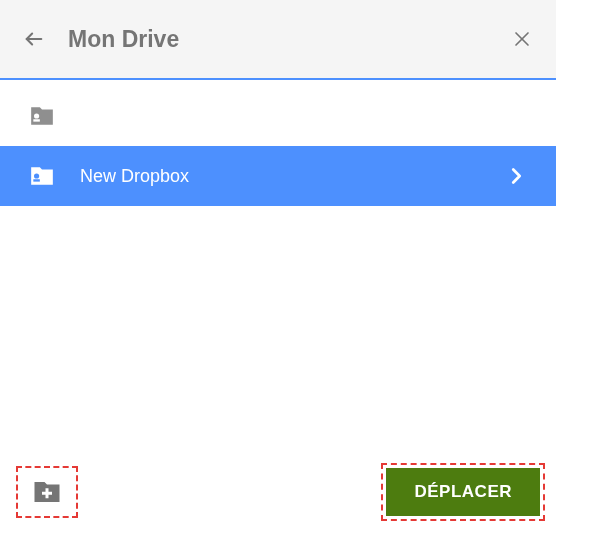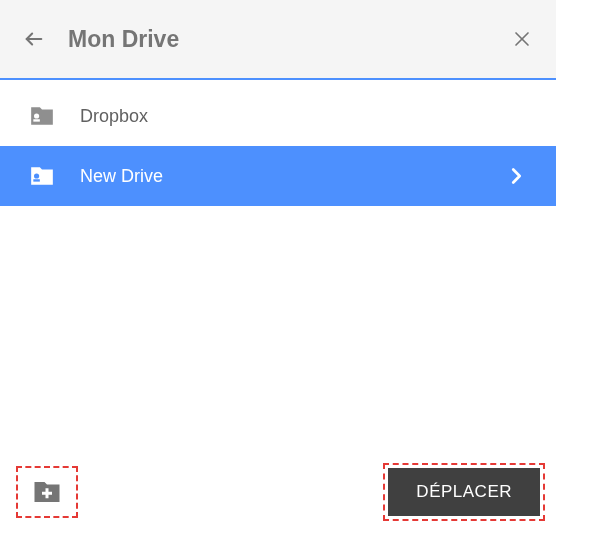--- a/index.html
+++ b/index.html
@@ -101,24 +101,24 @@
       height: 52px;
       display: flex;
       align-items: center;
       justify-content: center;
       border: 2px dashed #e53935;
       cursor: pointer;
       position: relative;
     }
     .new-folder-btn svg { fill: #757575; }
     .move-btn {
-      background: #404040;
+      background: #4d7c0f;
       color: #fff;
       font-size: 17px;
-      font-weight: normal;
+      font-weight: bold;
       padding: 14px 28px;
       border: none;
       cursor: pointer;
       outline: 2px dashed #e53935;
       outline-offset: 3px;
       letter-spacing: 0.5px;
     }
   </style>
 </head>
 <body>
@@ -144,32 +144,31 @@
   <div class="list">
 
     <div class="list-item">
       <span class="folder-icon">
         <svg width="26" height="26" viewBox="0 0 24 24">
             <path d="M10 4H2v16h20V6H12l-2-2z"></path>
             <circle cx="7" cy="12" r="2.4" fill="#fff"></circle>
             <rect x="4" y="15" width="6" height="2.2" fill="#fff"></rect>
           </svg>
       </span>
-      <span class="item-label">Dropbox</span>
     </div>
 
     <div class="list-item selected">
       <span class="folder-icon">
         <svg width="26" height="26" viewBox="0 0 24 24">
             <path d="M10 4H2v16h20V6H12l-2-2z"></path>
             <circle cx="7" cy="12" r="2.4" fill="#4d90fe"></circle>
             <rect x="4" y="15" width="6" height="2.2" fill="#4d90fe"></rect>
           </svg>
       </span>
-      <span class="item-label">New Drive</span>
+      <span class="item-label">New Dropbox</span>
       <span class="chevron">
         <svg width="22" height="22" viewBox="0 0 24 24" fill="none" stroke="currentColor" stroke-width="3" stroke-linecap="round" stroke-linejoin="round">
             <polyline points="9 5 16 12 9 19"></polyline>
           </svg>
       </span>
     </div>
 
 
   </div>
 

